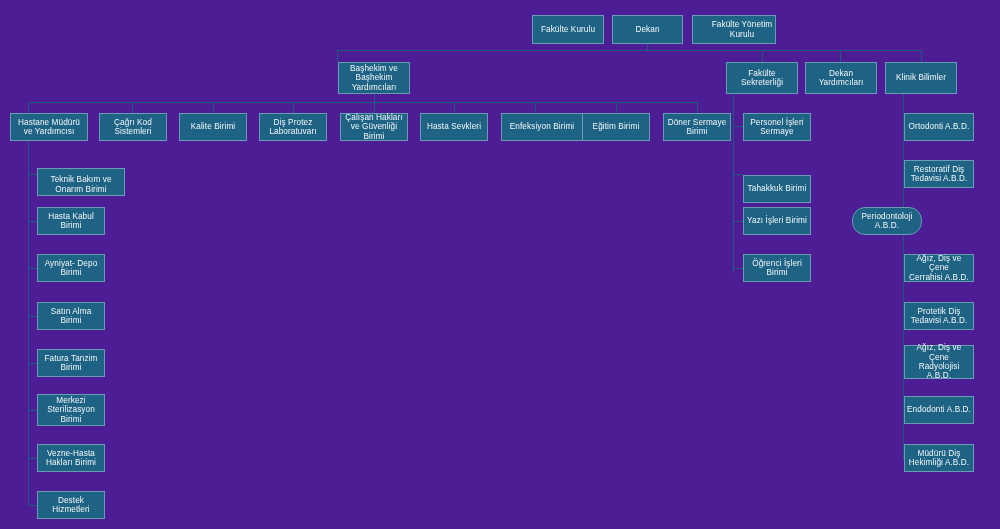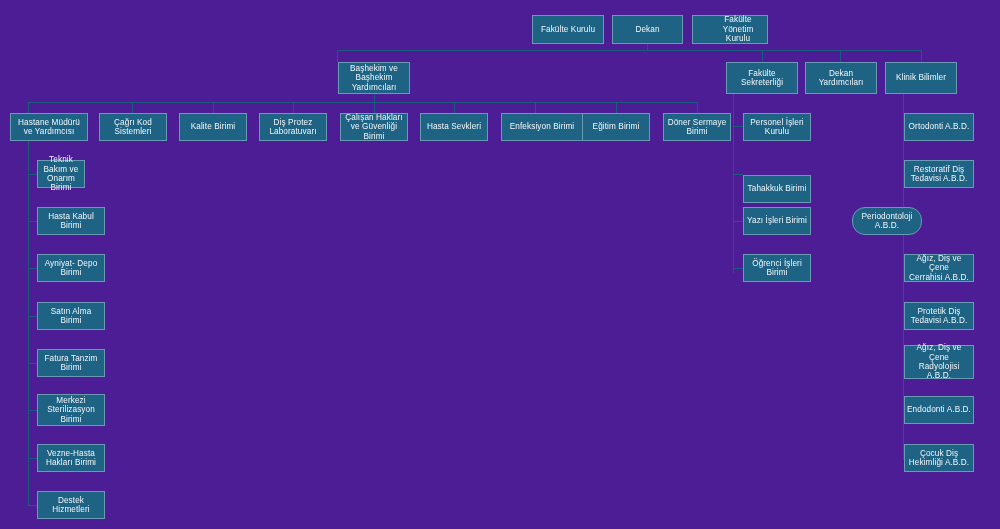--- a/index.html
+++ b/index.html
@@ -97,21 +97,21 @@
   <div class="conn h" style="left:903px; top:363px; width:10px;"></div>
   <div class="conn h" style="left:903px; top:410px; width:10px;"></div>
   <div class="conn h" style="left:903px; top:458px; width:10px;"></div>
 
   <div class="node" style="left:532px; top:15px; width:72px; height:29px;">
     <span>Fakülte Kurulu</span>
   </div>
   <div class="node" style="left:612px; top:15px; width:71px; height:29px;">
     <span>Dekan</span>
   </div>
-  <div class="node" style="left:692px; top:15px; width:76px; height:29px;padding-left:18px;">
+  <div class="node" style="left:692px; top:15px; width:84px; height:29px;padding-left:18px;">
     <span>Fakülte Yönetim
 Kurulu</span>
   </div>
 
   <div class="node" style="left:338px; top:62px; width:72px; height:32px;">
     <span>Başhekim ve
 Başhekim
 Yardımcıları</span>
   </div>
   <div class="node" style="left:726px; top:62px; width:72px; height:32px;">
@@ -155,34 +155,34 @@
   <div class="node" style="left:582px; top:113px; width:68px; height:28px;">
     <span>Eğitim Birimi</span>
   </div>
   <div class="node" style="left:663px; top:113px; width:68px; height:28px;">
     <span>Döner Sermaye
 Birimi</span>
   </div>
 
   <div class="node" style="left:743px; top:113px; width:68px; height:28px;">
     <span>Personel İşleri
-Kurulu</span>
+Sermaye</span>
   </div>
   <div class="node" style="left:743px; top:175px; width:68px; height:28px;">
     <span>Tahakkuk Birimi</span>
   </div>
   <div class="node" style="left:743px; top:207px; width:68px; height:28px;">
     <span>Yazı İşleri Birimi</span>
   </div>
   <div class="node" style="left:743px; top:254px; width:68px; height:28px;">
     <span>Öğrenci İşleri
 Birimi</span>
   </div>
 
-  <div class="node" style="left:37px; top:160px; width:48px; height:28px;">
+  <div class="node" style="left:37px; top:168px; width:88px; height:28px;align-items:flex-end;">
     <span>Teknik Bakım ve
 Onarım Birimi</span>
   </div>
   <div class="node" style="left:37px; top:207px; width:68px; height:28px;">
     <span>Hasta Kabul
 Birimi</span>
   </div>
   <div class="node" style="left:37px; top:254px; width:68px; height:28px;">
     <span>Ayniyat- Depo
 Birimi</span>
@@ -229,17 +229,17 @@
   </div>
   <div class="node" style="left:904px; top:345px; width:70px; height:34px;">
     <span>Ağız, Diş ve Çene
 Radyolojisi
 A.B.D.</span>
   </div>
   <div class="node" style="left:904px; top:396px; width:70px; height:28px;">
     <span>Endodonti A.B.D.</span>
   </div>
   <div class="node" style="left:904px; top:444px; width:70px; height:28px;">
-    <span>Çocuk Diş
+    <span>Müdürü Diş
 Hekimliği A.B.D.</span>
   </div>
 
 </div>
 
 </body></html>

